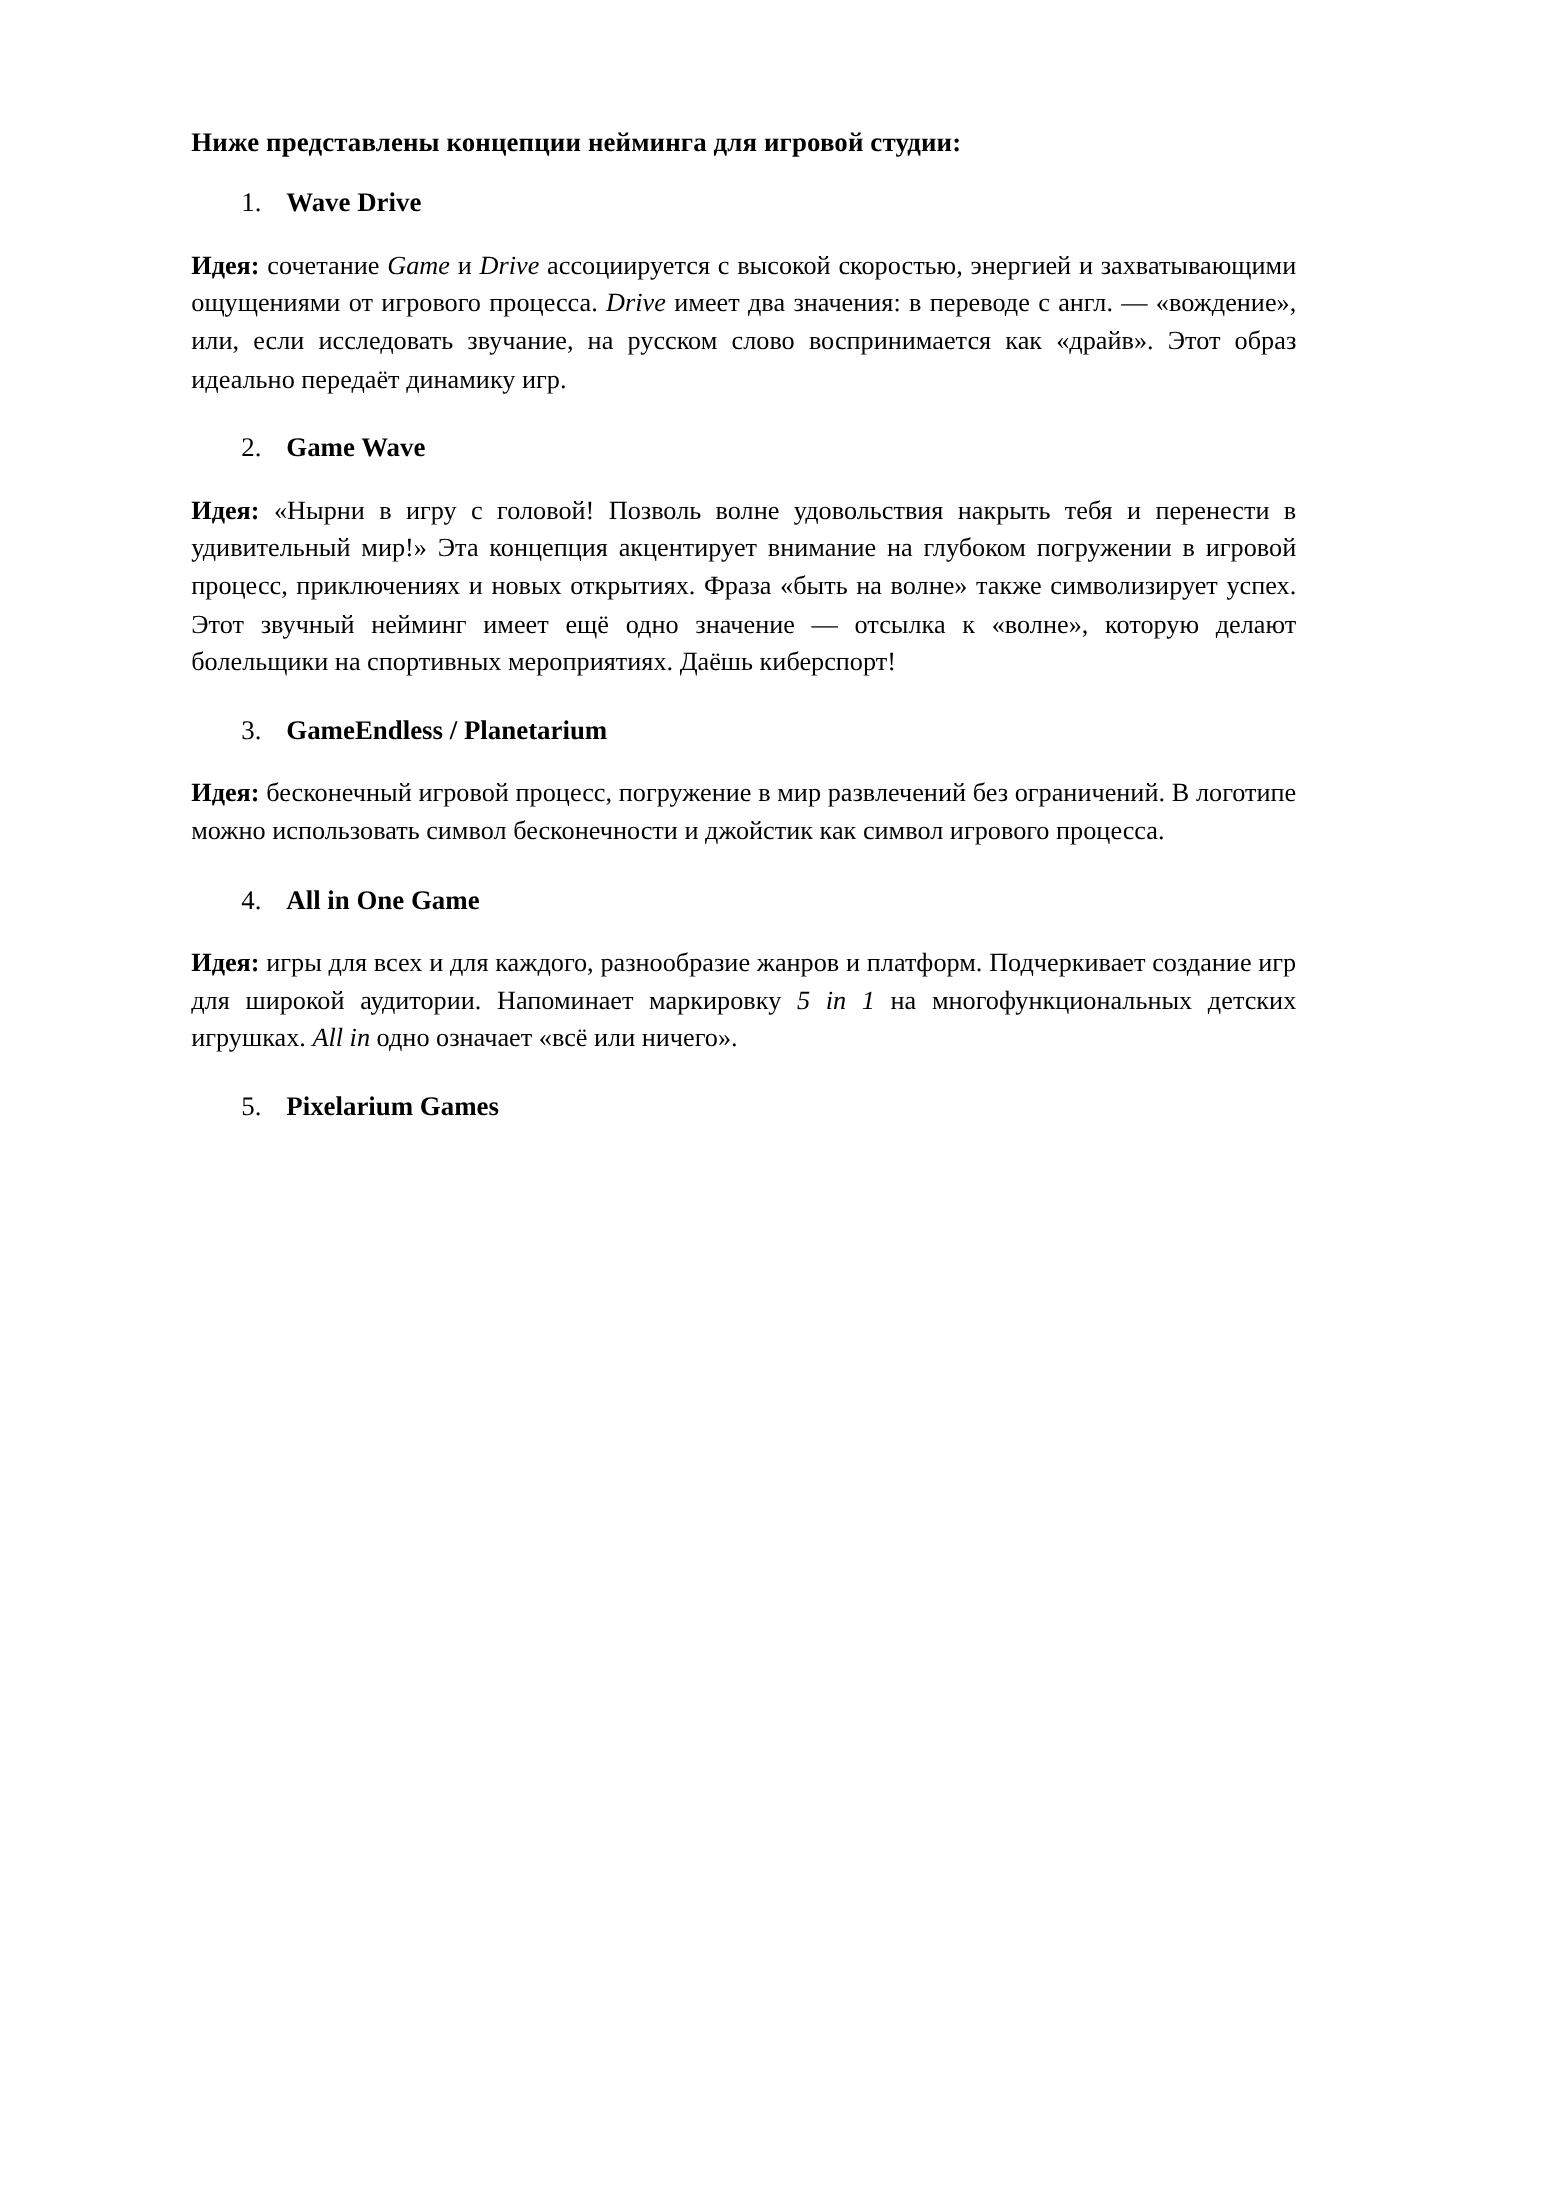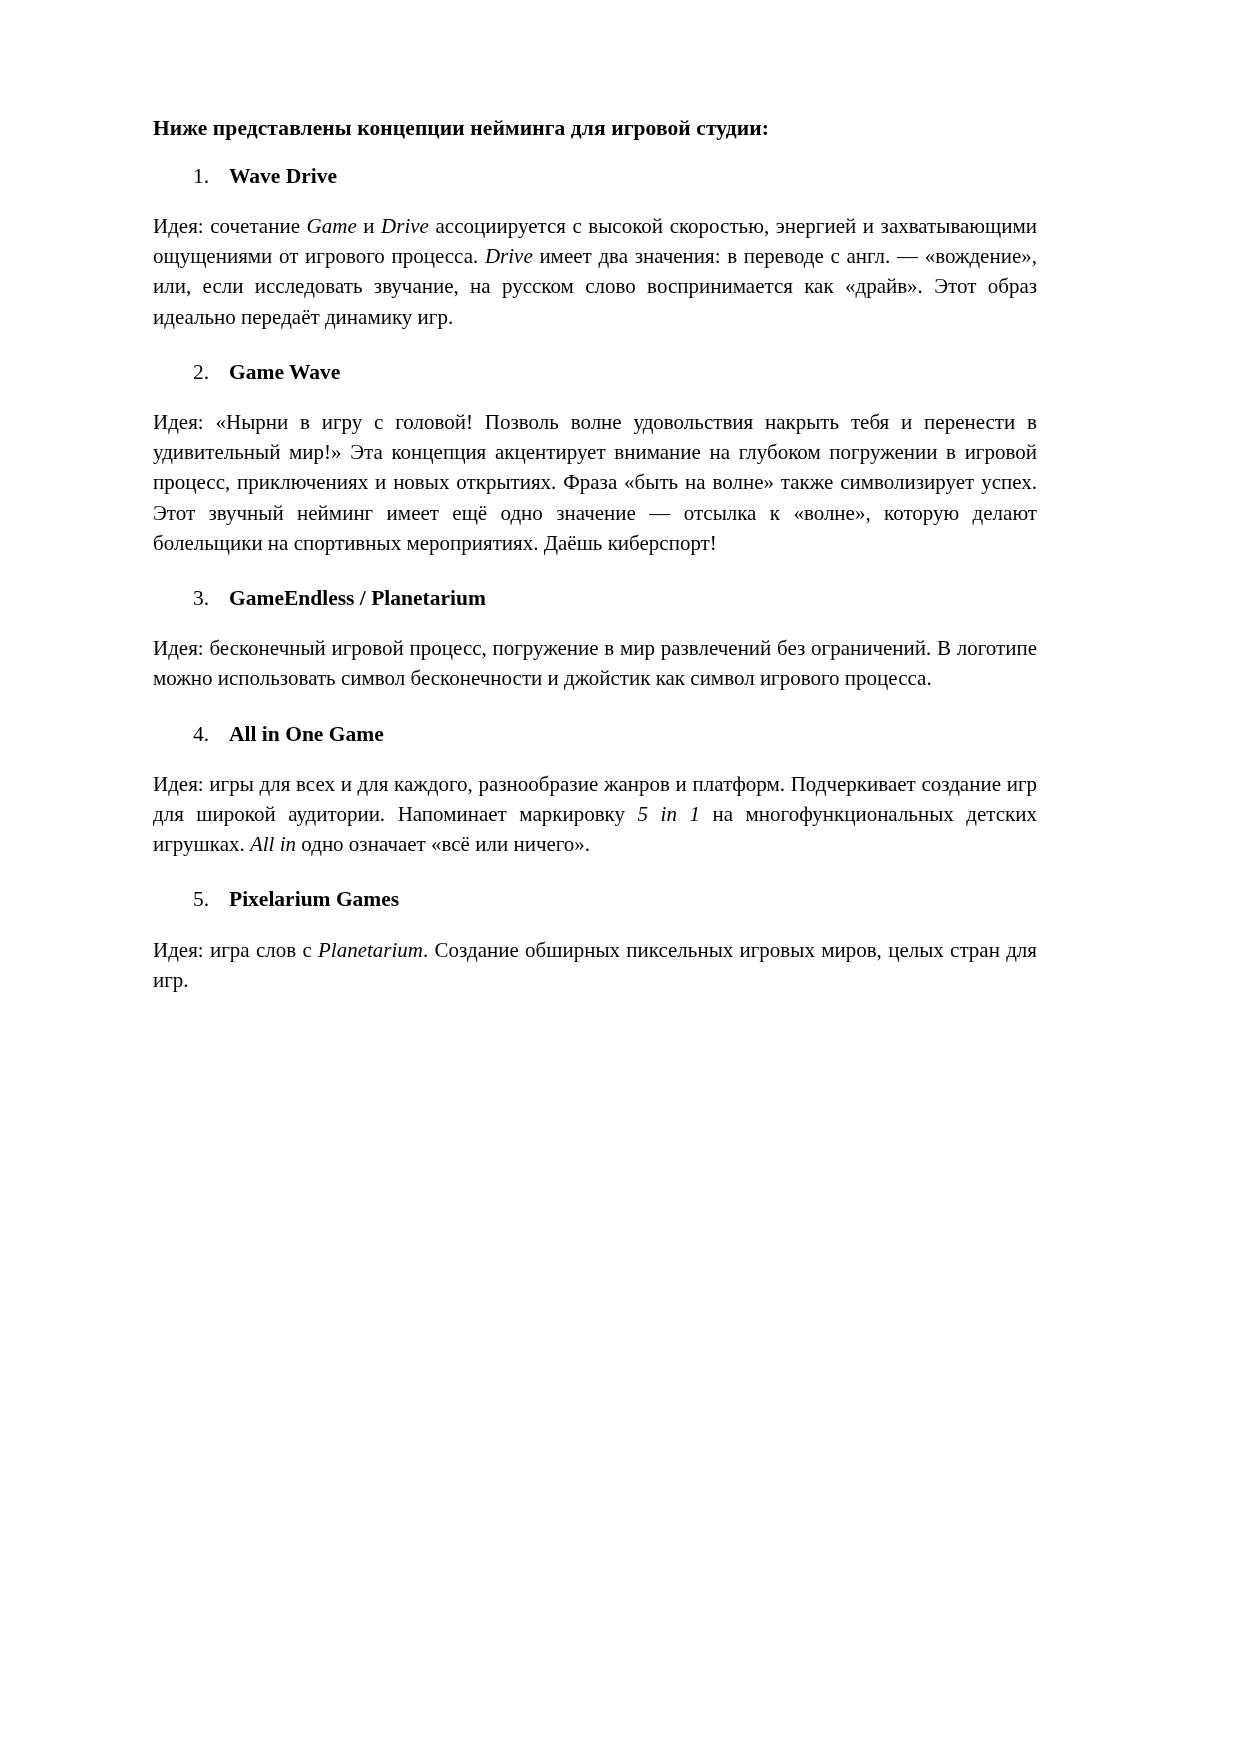--- a/index.html
+++ b/index.html
@@ -15,21 +15,21 @@
     position: relative;
     width: 1241px;
     height: 1755px;
     background: #ffffff;
     box-sizing: border-box;
     overflow: hidden;
   }
   .content {
     position: absolute;
     left: 153px;
-    top: 115px;
+    top: 101px;
     width: 884px;
   }
   .doc-title {
     font-size: 21.5px;
     font-weight: bold;
     line-height: 1.28;
     margin: 0 0 20px 0;
     letter-spacing: 0.1px;
   }
   .item {
@@ -51,21 +51,21 @@
   }
   .para {
     font-size: 21px;
     line-height: 1.43;
     text-align: justify;
     text-justify: inter-word;
     margin: 21px 0 27px 0;
     hyphens: none;
   }
   .para .lead {
-    font-weight: normal;
+    font-weight: bold;
   }
   .para i, .em {
     font-style: italic;
   }
 </style>
 </head>
 <body>
 
 <div class="page">
   <div class="content">
@@ -97,17 +97,16 @@
       <p class="item-heading">
         <span class="num">4.</span><span>All in One Game</span>
       </p>
       <p class="para"><span class="lead">Идея:</span><span> игры для всех и для каждого, разнообразие жанров и платформ. Подчеркивает создание игр для широкой аудитории. Напоминает маркировку </span><i>5 in 1</i><span> на многофункциональных детских игрушках. </span><i>All in</i><span> одно означает «всё или ничего».</span></p>
     </div>
 
     <div class="item">
       <p class="item-heading">
         <span class="num">5.</span><span>Pixelarium Games</span>
       </p>
-      <p class="para"><span class="lead">Идея:</span><span> игра слов с </span><i>Planetarium</i><span>. Создание обширных пиксельных игровых миров, целых стран для игр.</span></p>
     </div>
 
   </div>
 </div>
 
 </body></html>

